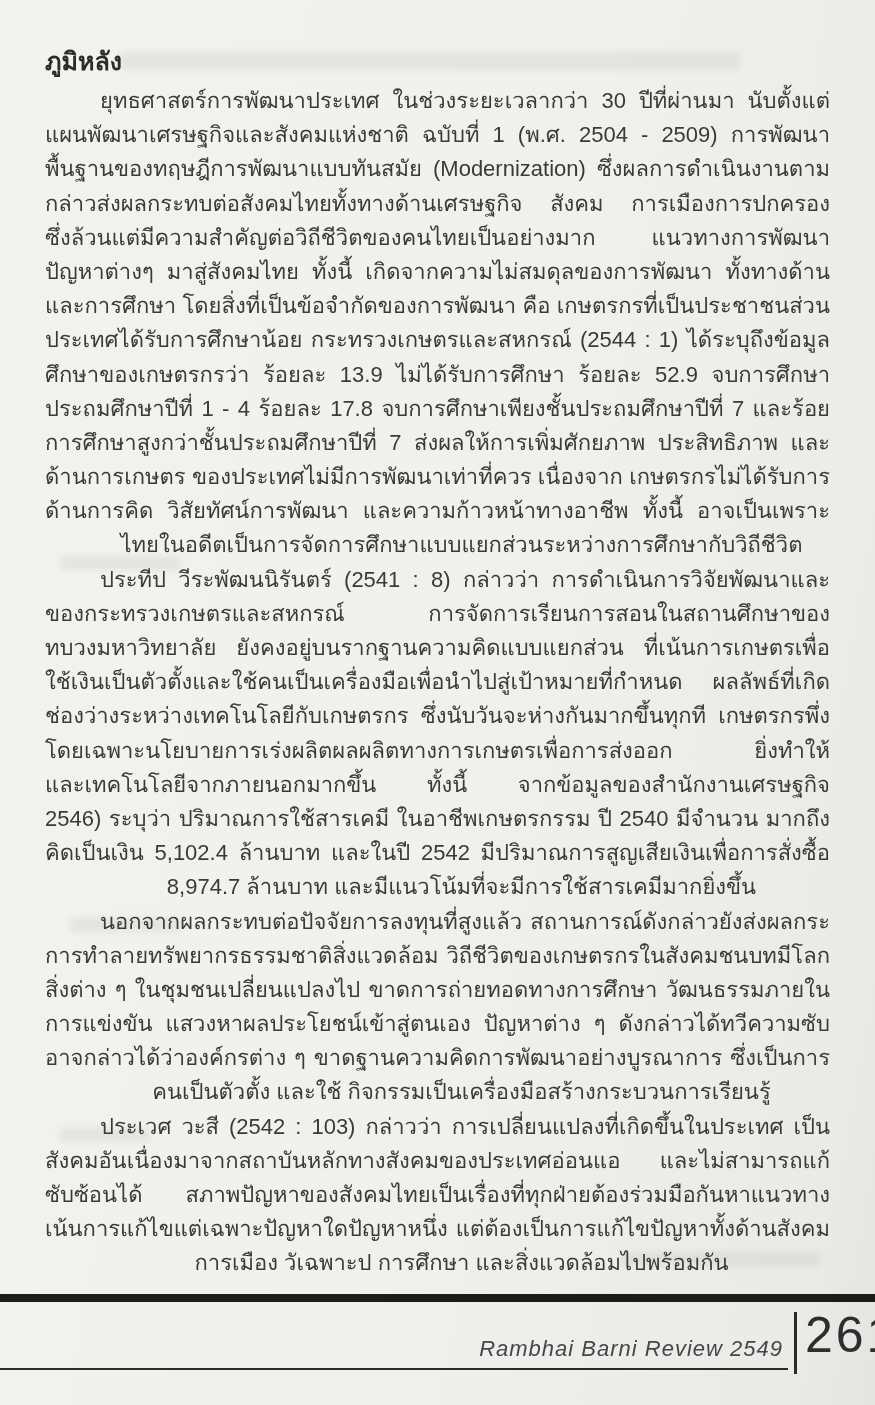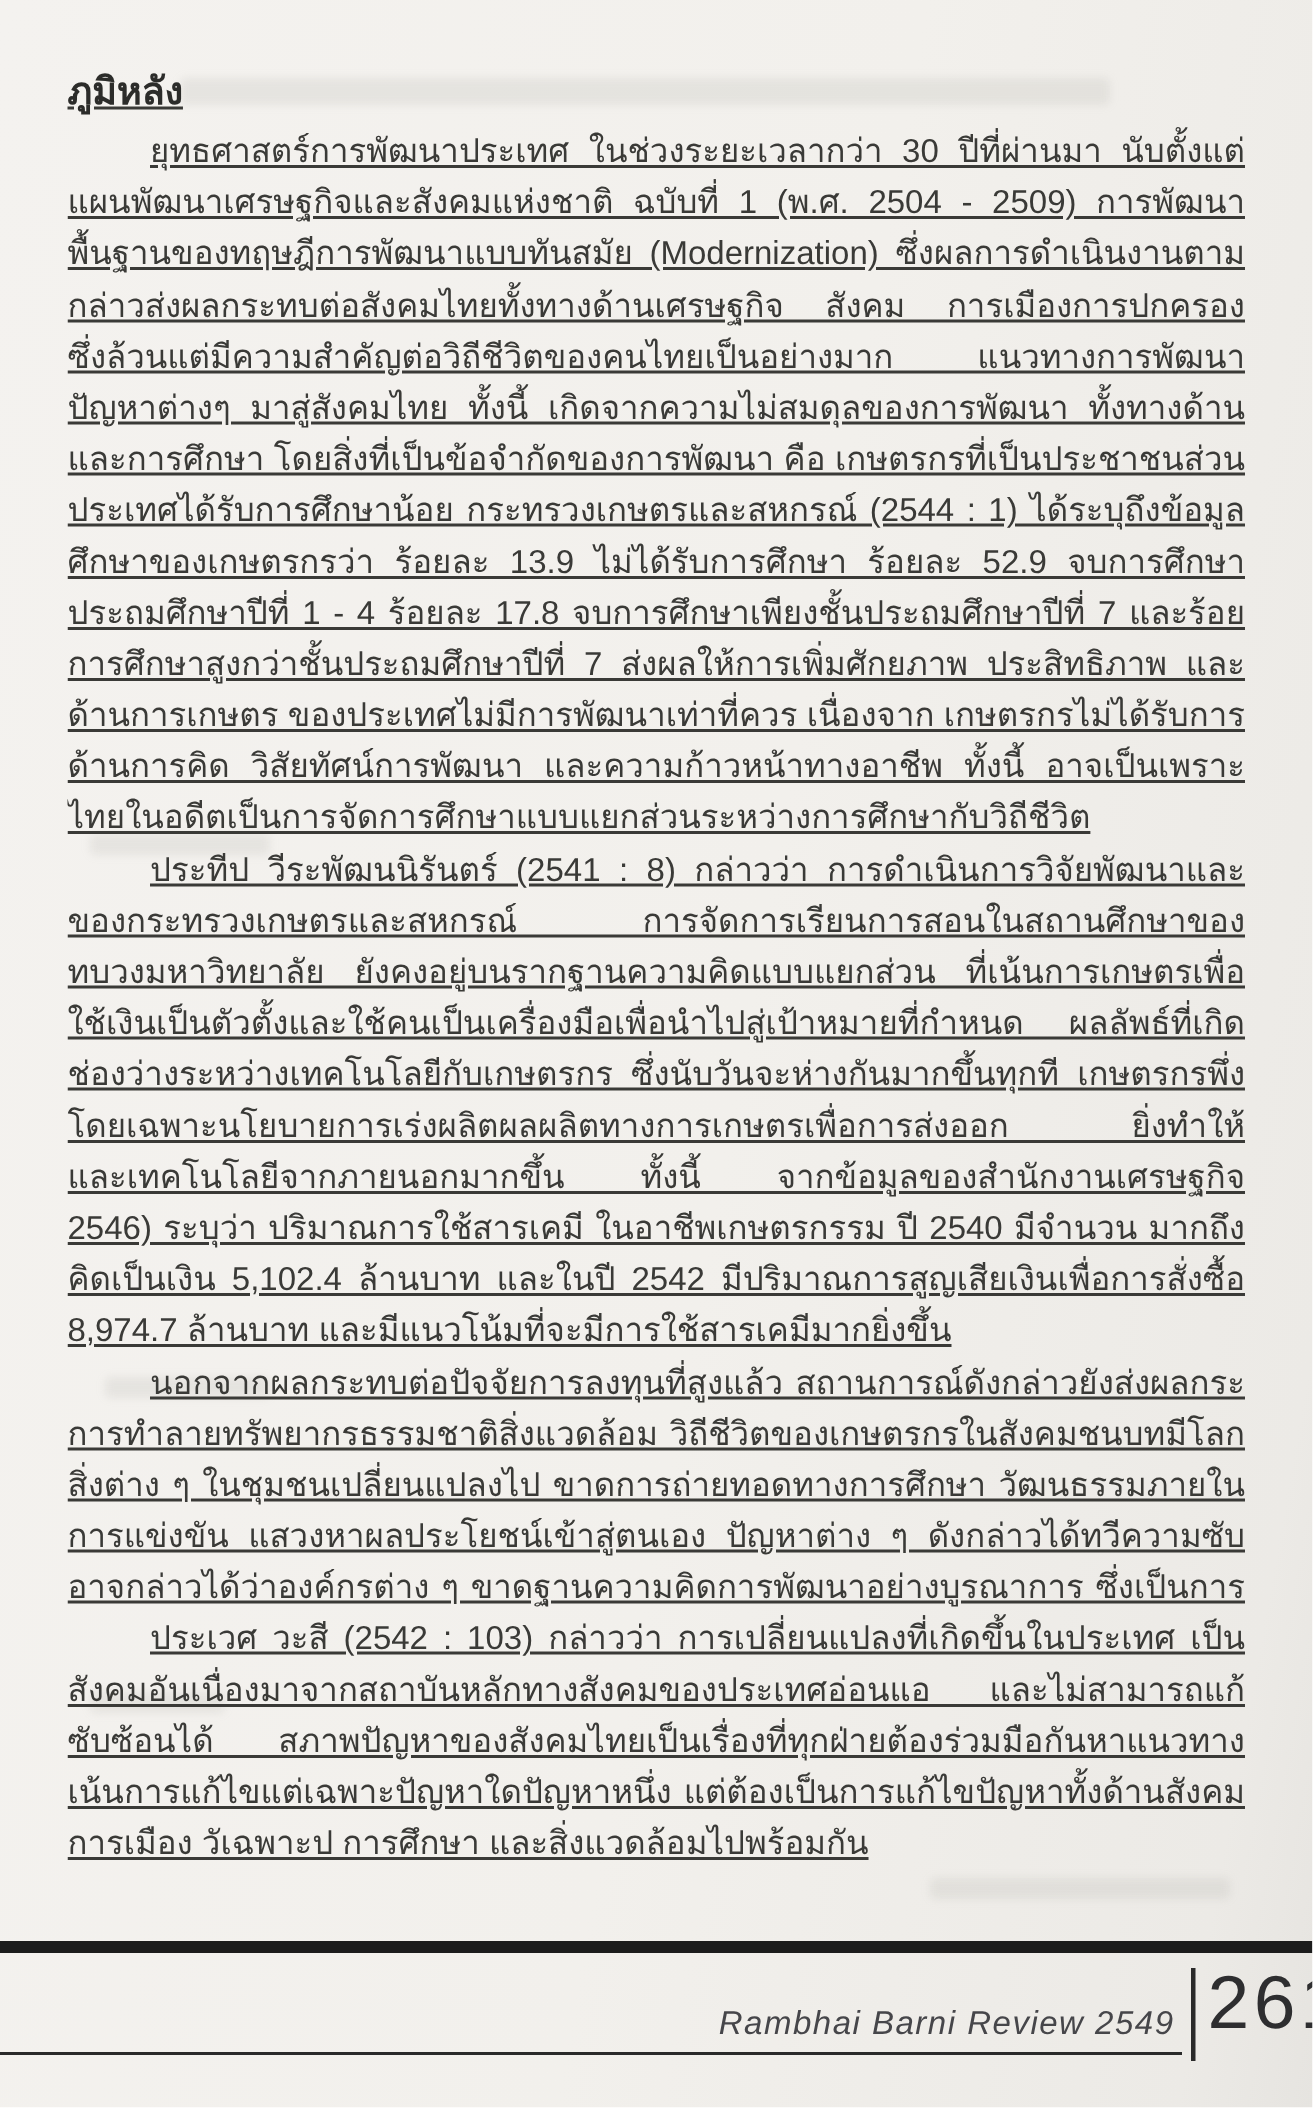--- a/index.html
+++ b/index.html
@@ -8,21 +8,20 @@
     width:875px;height:1405px;
     background:linear-gradient(100deg,#f4f2ef 0%,#f2f0ec 55%,#eceae6 92%,#e6e4e0 100%);
     font-family:"Liberation Sans","DejaVu Sans",sans-serif;
     color:#3a3a37;
     overflow:hidden;
   }
   .content{
     position:absolute;
     left:45px;top:44px;
     width:785px;
-    text-decoration:underline;
   }
   .heading{
     font-size:25px;
     font-weight:bold;
     color:#2c2c2a;
     height:40px;
     line-height:34px;
   }
   .line{
     font-size:22px;
@@ -32,21 +31,22 @@
     color:#3a3a37;
   }
   .line.just{
     text-align:justify;
     text-align-last:justify;
   }
   .line.first{
     text-indent:55px;
   }
   .line.last{
-    text-align:left;
+    text-align:center;
+    margin-left:48px;
   }
   .bleed{
     position:absolute;
     background:rgba(150,148,140,0.14);
     filter:blur(3px);
     border-radius:4px;
     pointer-events:none;
   }
   .footer-bar{
     position:absolute;
@@ -121,20 +121,21 @@
         <div class="line just">โดยเฉพาะนโยบายการเร่งผลิตผลผลิตทางการเกษตรเพื่อการส่งออก ยิ่งทำให้เกษตรกรต้องพึ่งพาทุน</div>
         <div class="line just">และเทคโนโลยีจากภายนอกมากขึ้น ทั้งนี้ จากข้อมูลของสำนักงานเศรษฐกิจการเกษตร (ออนไลน์.</div>
         <div class="line just">2546) ระบุว่า ปริมาณการใช้สารเคมี ในอาชีพเกษตรกรรม ปี 2540 มีจำนวน มากถึง 3,561,790 ตัน</div>
         <div class="line just">คิดเป็นเงิน 5,102.4 ล้านบาท และในปี 2542 มีปริมาณการสูญเสียเงินเพื่อการสั่งซื้อสารเคมีสูงถึง</div>
         <div class="line last">8,974.7 ล้านบาท และมีแนวโน้มที่จะมีการใช้สารเคมีมากยิ่งขึ้น</div>
         <div class="line first just">นอกจากผลกระทบต่อปัจจัยการลงทุนที่สูงแล้ว สถานการณ์ดังกล่าวยังส่งผลกระทบต่อ</div>
         <div class="line just">การทำลายทรัพยากรธรรมชาติสิ่งแวดล้อม วิถีชีวิตของเกษตรกรในสังคมชนบทมีโลกทัศน์ต่อคุณค่า</div>
         <div class="line just">สิ่งต่าง ๆ ในชุมชนเปลี่ยนแปลงไป ขาดการถ่ายทอดทางการศึกษา วัฒนธรรมภายในชุมชน มุ่งเน้น</div>
         <div class="line just">การแข่งขัน แสวงหาผลประโยชน์เข้าสู่ตนเอง ปัญหาต่าง ๆ ดังกล่าวได้ทวีความซับซ้อนมากขึ้น โดย</div>
         <div class="line just">อาจกล่าวได้ว่าองค์กรต่าง ๆ ขาดฐานความคิดการพัฒนาอย่างบูรณาการ ซึ่งเป็นการพัฒนา ที่ใช้</div>
+        <div class="line last">คนเป็นตัวตั้ง และใช้ กิจกรรมเป็นเครื่องมือสร้างกระบวนการเรียนรู้</div>
         <div class="line first just">ประเวศ วะสี (2542 : 103) กล่าวว่า การเปลี่ยนแปลงที่เกิดขึ้นในประเทศ เป็นวิกฤติทาง</div>
         <div class="line just">สังคมอันเนื่องมาจากสถาบันหลักทางสังคมของประเทศอ่อนแอ และไม่สามารถแก้ปัญหาต่าง ๆ ที่</div>
         <div class="line just">ซับซ้อนได้ สภาพปัญหาของสังคมไทยเป็นเรื่องที่ทุกฝ่ายต้องร่วมมือกันหาแนวทางแก้ไขและ มิใช่มุ่ง</div>
         <div class="line just">เน้นการแก้ไขแต่เฉพาะปัญหาใดปัญหาหนึ่ง แต่ต้องเป็นการแก้ไขปัญหาทั้งด้านสังคม เศรษฐกิจ</div>
         <div class="line last">การเมือง วัเฉพาะป การศึกษา และสิ่งแวดล้อมไปพร้อมกัน</div>
       </div>
   </div>
 
   <div class="footer-bar"></div>
   <div class="footer-journal">Rambhai Barni Review 2549</div>

